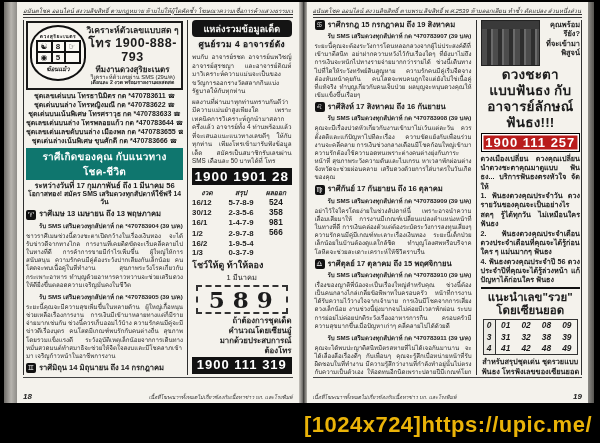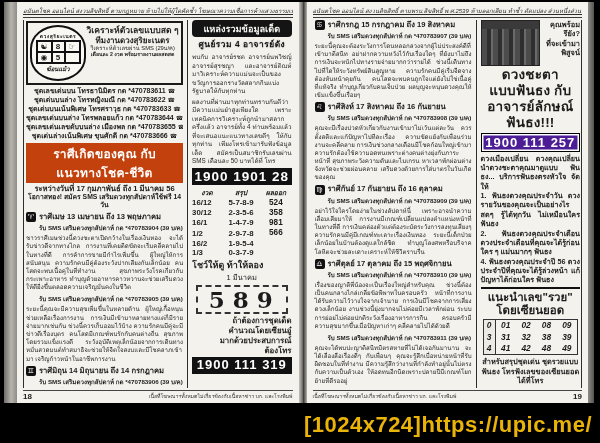--- a/index.html
+++ b/index.html
@@ -12,22 +12,22 @@
   .page{flex:1;background:#f4f2ec;padding:4px 6px 2px 6px;display:flex;flex-direction:column;overflow:hidden;}
   .gutter{width:8px;background:linear-gradient(90deg,#c8c5bf,#6f6d69 45%,#3c3b38 55%,#b5b2ac);}
   .copyline{font-size:6px;font-style:italic;text-decoration:underline;color:#2a2a2a;
             text-align:center;white-space:nowrap;overflow:hidden;border-bottom:1px solid #3a3a3a;
             padding-bottom:1px;margin-bottom:2px;flex:0 0 auto;}
   .cols{display:flex;flex:1;overflow:hidden;min-height:0;}
   .col-main{flex:1.58;min-width:0;overflow:hidden;padding:0 4px 0 2px;}
   .col-side{flex:1;min-width:0;overflow:hidden;padding:0 1px 0 4px;}
   .page-l .col-main{border-left:1px solid #2e2e2e;border-right:1px solid #2e2e2e;}
   .page-r .col-side{border-left:1px solid #2e2e2e;border-right:1px solid #2e2e2e;}
-  .page-foot{flex:0 0 auto;display:flex;justify-content:space-between;
-             border-top:1px solid #444;margin-top:2px;padding-top:1px;font-size:6.5px;}
+  .page-foot{flex:0 0 auto;display:flex;justify-content:space-between;align-items:flex-end;
+             border-top:1px solid #444;margin-top:2px;padding-top:14px;font-size:6.5px;font-style:italic;}
   .foot-note{font-size:5.2px;color:#333;}
   .pagenum{font-weight:bold;font-size:8px;}
 
   
   .adbox{border:2px solid #1a1a1a;display:flex;padding:2px;margin:1px 0 2px 0;}
   .logo{width:52px;height:52px;border:2px solid #111;border-radius:50%/42%;position:relative;
         flex:0 0 auto;display:flex;flex-direction:column;align-items:center;justify-content:center;background:#faf8f3;}
   .logo-top{font-size:5px;font-weight:bold;letter-spacing:.5px;}
   .logo-bot{font-size:6px;font-weight:bold;font-style:italic;}
   .logo-grid{display:grid;grid-template-columns:15px 13px 15px;grid-template-rows:11px 11px;
@@ -35,21 +35,21 @@
   .logo-grid span{display:flex;align-items:center;justify-content:center;border:1px solid #111;
                   font-size:8px;font-weight:bold;line-height:1;}
   .yin{font-size:11px;} .hand{font-size:9px;}
   .ad-right{flex:1;text-align:center;line-height:1.15;padding-top:1px;}
   .ad-title{font-size:8.6px;font-weight:bold;}
   .ad-phone{font-size:12.5px;font-weight:bold;letter-spacing:.5px;}
   .ad-team{font-size:8px;font-weight:bold;}
   .ad-sub{font-size:5.8px;} .ad-sub2{font-size:5.2px;font-weight:bold;}
   .sms-line{font-size:7px;font-weight:bold;text-align:center;line-height:1.28;white-space:nowrap;overflow:hidden;}
   .sms-line .ph{font-size:6px;margin-left:2px;}
-  .zbar{background:#c2410c;color:#fff;font-weight:bold;font-size:12px;text-align:center;
+  .zbar{background:#0f766e;color:#fff;font-weight:bold;font-size:10px;text-align:center;
         padding:1px 8px;margin:2px 0 1px 0;letter-spacing:.3px;}
   .zperiod{font-size:7.6px;font-weight:bold;text-align:center;line-height:1.2;}
   .zpromo{font-size:6.8px;font-weight:bold;text-align:center;line-height:1.2;margin-bottom:2px;}
   .zsec{margin-top:3px;}
   .zhead{display:flex;align-items:center;gap:3px;font-weight:bold;font-size:7.6px;line-height:1.1;}
   .zicon{width:10px;height:10px;background:#111;color:#fff;border-radius:2px;flex:0 0 auto;
          display:flex;align-items:center;justify-content:center;font-size:7px;}
   .zsms{font-size:6.2px;font-weight:bold;margin:1px 0 1px 13px;}
   .zbody{font-size:6.15px;line-height:1.33;text-align:justify;color:#262626;}
 
@@ -81,21 +81,21 @@
   
   .photo-row{display:flex;gap:2px;}
   .photo{width:57px;height:44px;flex:0 0 auto;border:1px solid #222;
          background:
            linear-gradient(180deg,#3a3a3a 0 8px,transparent 8px),
            repeating-linear-gradient(90deg,#4c4c4c 0 5px,#2e2e2e 5px 9px,#6a6a6a 9px 11px),
            radial-gradient(circle at 50% 58%,#d8d2c6 0 7px,#1f1f1f 7px 16px,#555 16px);}
   .ready{font-size:7.4px;font-weight:bold;text-align:right;line-height:1.25;flex:1;white-space:pre-line;}
   .lucky-title{font-weight:bold;font-size:13.5px;text-align:center;line-height:1.18;
                white-space:pre-line;letter-spacing:.2px;margin-top:1px;}
-  .phone257{background:#4c1d95;color:#fff;font-weight:bold;font-size:13px;letter-spacing:1px;
+  .phone257{background:#b91c1c;color:#fff;font-weight:bold;font-size:13px;letter-spacing:1px;
             text-align:center;padding:1px 0;margin:2px 0;box-shadow:inset 0 0 0 1.5px #fff;border:1px solid #000;}
   .fintro{font-size:7.2px;font-weight:bold;line-height:1.3;text-align:justify;}
   .fitem{font-size:7.2px;font-weight:bold;line-height:1.3;text-align:justify;}
   .sy-title{font-weight:bold;font-size:11.5px;text-align:center;line-height:1.15;white-space:pre-line;
             border-top:2px solid #111;padding-top:2px;margin-top:2px;}
   .sy-table{border:1px solid #333;margin:2px 2px;display:grid;grid-template-columns:12px 1fr 1fr 1fr 1fr;}
   .sy-table span{font-size:8.4px;font-weight:bold;font-style:italic;text-align:center;line-height:1.35;}
   .sy-table .k{border-right:1px solid #333;background:#eceae4;}
   .sy-outro{font-size:7.4px;font-weight:bold;text-align:center;line-height:1.3;margin-top:1px;}
 
@@ -123,20 +123,21 @@
                 <span>8</span>
                 <span class="hand">☞</span>
                 <span>◉</span>
                 <span>5</span>
                 <span></span>
               </div>
               <div class="logo-bot">ฆ้อนแม้ว</div>
             </div>
             <div class="ad-right">
               <div class="ad-title">วิเคราะห์ตัวเลขแบบสด ๆ</div>
+              <div class="ad-phone">โทร 1900-888-793</div>
               <div class="ad-team">ทีมงานดวงสุริยะเนตร</div>
               <div class="ad-sub">วิเคราะห์ตัวเลขผ่าน SMS (29บ/ค)</div>
               <div class="ad-sub2">เดือนละ 2 งวด พร้อมรายงานผลสดสด</div>
             </div>
           </div>
 
           <div class="sms-line"><span>ชุดเลขเด่นบน โทรธานิมิตร กด *470783611</span><span class="ph">☎</span></div>
           <div class="sms-line"><span>ชุดเด่นบนล่าง โทรหญิงมณี กด *470783622</span><span class="ph">☎</span></div>
           <div class="sms-line"><span>ชุดเด่นบนเน้นพิเศษ โทรศราวุธ กด *470783633</span><span class="ph">☎</span></div>
           <div class="sms-line"><span>ชุดเลขเด่นบนล่าง โทรพลอยแก้ว กด *470783644</span><span class="ph">☎</span></div>

